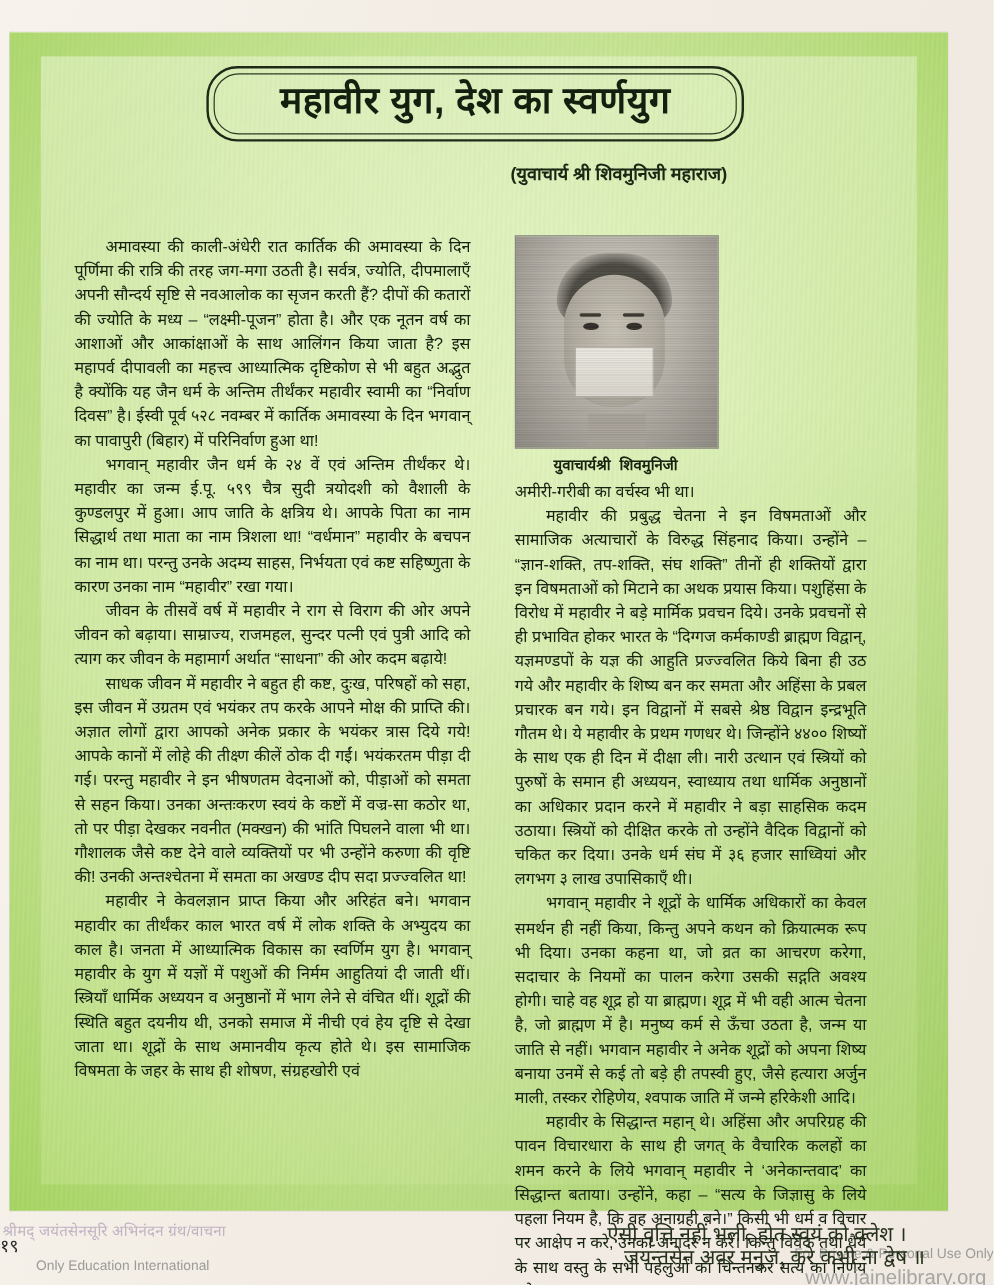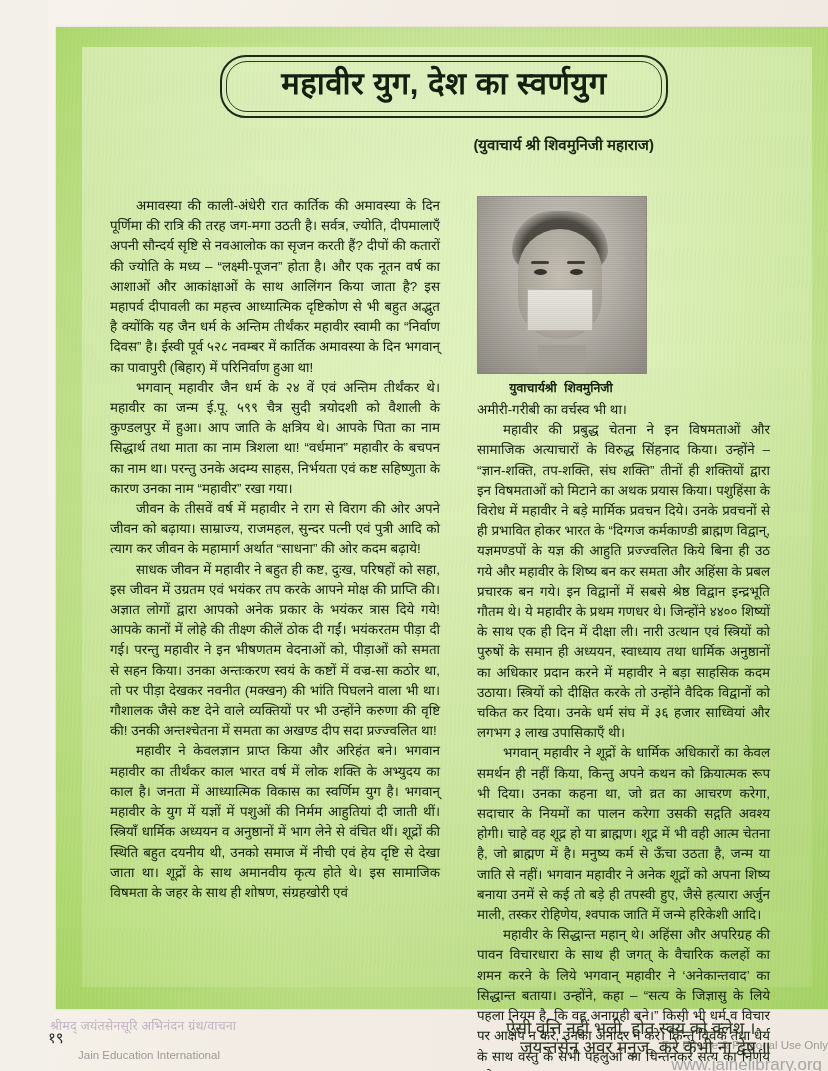--- a/index.html
+++ b/index.html
@@ -9,21 +9,20 @@
     background:#f3efe9;
     font-family:"Liberation Serif", serif;
     overflow:hidden;
     position:relative;
   }
   
   #scan{
     position:absolute;inset:0;
     background:
       linear-gradient(100deg,#f7f3ec 0%,#f2ece4 40%,#efe9e1 100%);
-    margin-left: 48px;
   }
   
   #page{
     position:absolute;
     left:8px;top:27px;width:782px;height:982px;
     background:
       radial-gradient(ellipse at 52% 45%, #dff0b9 0%, #d4ecaa 38%, #bfe089 68%, #a8d665 100%);
     box-shadow:0 0 1px rgba(0,0,0,.25);
   }
   
@@ -214,21 +213,21 @@
       <p class="noind">अमीरी-गरीबी का वर्चस्व भी था।</p>
       <p>महावीर की प्रबुद्ध चेतना ने इन विषमताओं और सामाजिक अत्याचारों के विरुद्ध सिंहनाद किया। उन्होंने – “ज्ञान-शक्ति, तप-शक्ति, संघ शक्ति” तीनों ही शक्तियों द्वारा इन विषमताओं को मिटाने का अथक प्रयास किया। पशुहिंसा के विरोध में महावीर ने बड़े मार्मिक प्रवचन दिये। उनके प्रवचनों से ही प्रभावित होकर भारत के “दिग्गज कर्मकाण्डी ब्राह्मण विद्वान्, यज्ञमण्डपों के यज्ञ की आहुति प्रज्ज्वलित किये बिना ही उठ गये और महावीर के शिष्य बन कर समता और अहिंसा के प्रबल प्रचारक बन गये। इन विद्वानों में सबसे श्रेष्ठ विद्वान इन्द्रभूति गौतम थे। ये महावीर के प्रथम गणधर थे। जिन्होंने ४४०० शिष्यों के साथ एक ही दिन में दीक्षा ली। नारी उत्थान एवं स्त्रियों को पुरुषों के समान ही अध्ययन, स्वाध्याय तथा धार्मिक अनुष्ठानों का अधिकार प्रदान करने में महावीर ने बड़ा साहसिक कदम उठाया। स्त्रियों को दीक्षित करके तो उन्होंने वैदिक विद्वानों को चकित कर दिया। उनके धर्म संघ में ३६ हजार साध्वियां और लगभग ३ लाख उपासिकाएँ थी।</p>
       <p>भगवान् महावीर ने शूद्रों के धार्मिक अधिकारों का केवल समर्थन ही नहीं किया, किन्तु अपने कथन को क्रियात्मक रूप भी दिया। उनका कहना था, जो व्रत का आचरण करेगा, सदाचार के नियमों का पालन करेगा उसकी सद्गति अवश्य होगी। चाहे वह शूद्र हो या ब्राह्मण। शूद्र में भी वही आत्म चेतना है, जो ब्राह्मण में है। मनुष्य कर्म से ऊँचा उठता है, जन्म या जाति से नहीं। भगवान महावीर ने अनेक शूद्रों को अपना शिष्य बनाया उनमें से कई तो बड़े ही तपस्वी हुए, जैसे हत्यारा अर्जुन माली, तस्कर रोहिणेय, श्वपाक जाति में जन्मे हरिकेशी आदि।</p>
       <p>महावीर के सिद्धान्त महान् थे। अहिंसा और अपरिग्रह की पावन विचारधारा के साथ ही जगत् के वैचारिक कलहों का शमन करने के लिये भगवान् महावीर ने ‘अनेकान्तवाद’ का सिद्धान्त बताया। उन्होंने, कहा – “सत्य के जिज्ञासु के लिये पहला नियम है, कि वह अनाग्रही बने।” किसी भी धर्म व विचार पर आक्षेप न करे, उनका अनादर न करे। किन्तु विवेक तथा धैर्य के साथ वस्तु के सभी पहलुओं का चिन्तनकर सत्य का निर्णय करे।</p>
 
     </div>
   </div>
 
   <div class="footer">
     <div class="ghost-head">श्रीमद् जयंतसेनसूरि अभिनंदन ग्रंथ/वाचना</div>
-    <div class="jain-left">Jain Education International</div>
+    <div class="jain-left">Only Education International</div>
     <div class="page-no">१९</div>
     <div class="private">For Private &amp; Personal Use Only</div>
     <div class="couplet">
       <span>ऐसी वृत्ति नहीं भली, होत स्वयं को क्लेश ।</span>
       <span class="l2">जयन्तसेन अवर मनुज, करे कभी ना द्वेष ॥</span>
     </div>
     <div class="jain-right">www.jainelibrary.org</div>
   </div>
 
 </div>

